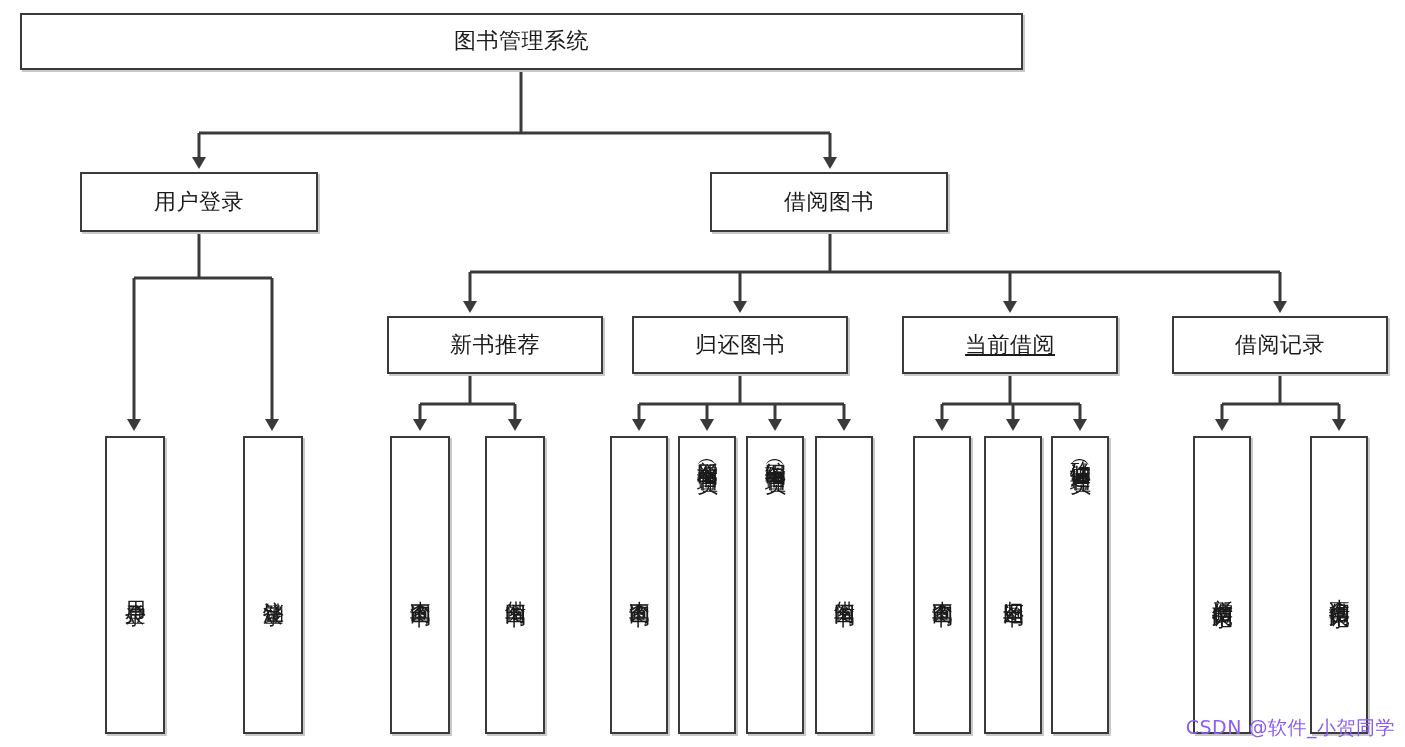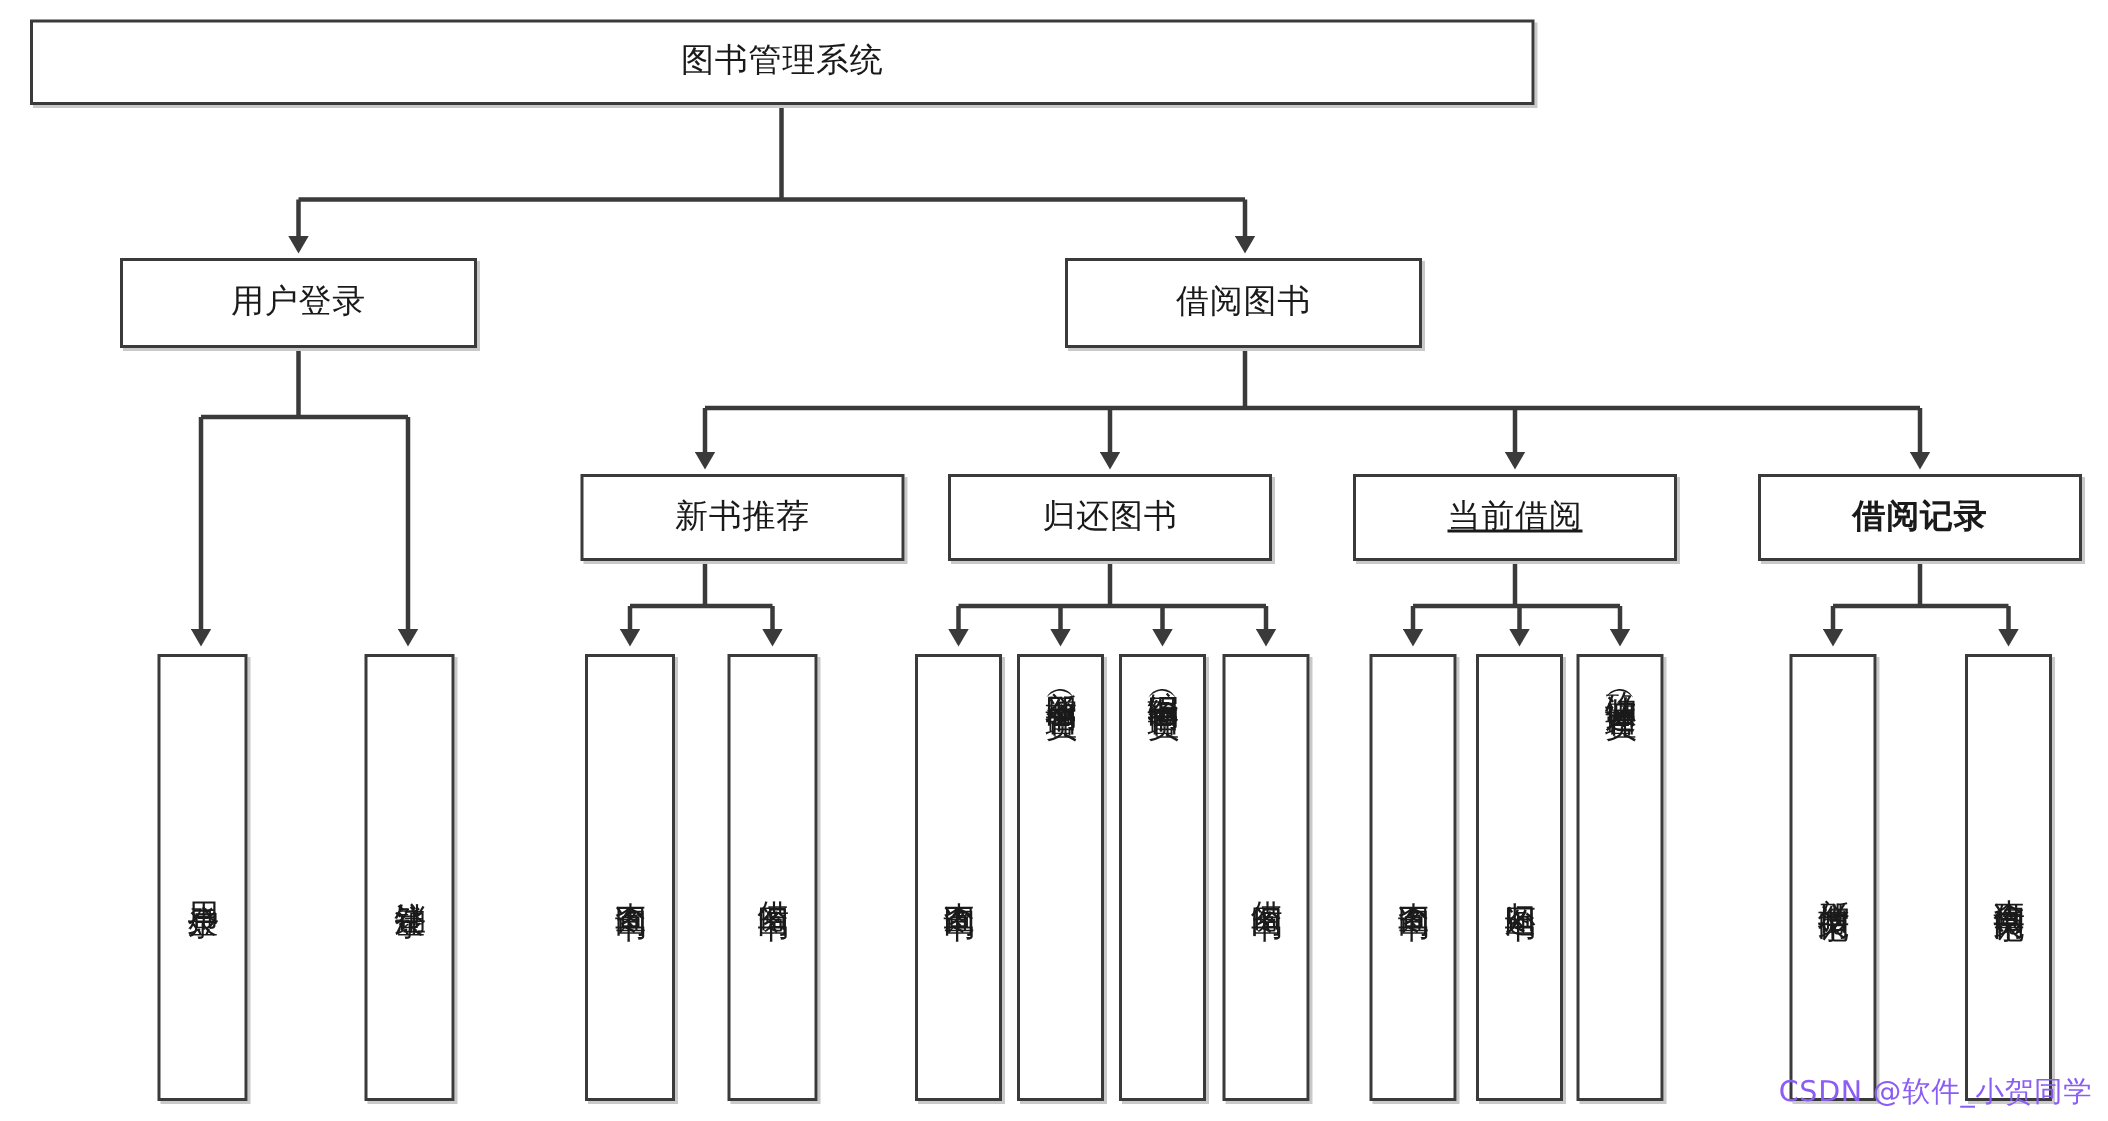--- a/index.html
+++ b/index.html
@@ -146,21 +146,21 @@
 
   <div class="node horiz shadowed" style="left:362px; top:316px; width:216px; height:58px;margin-left:25px;">
     <span class="node-label">新书推荐</span>
   </div>
   <div class="node horiz shadowed" style="left:632px; top:316px; width:216px; height:58px;">
     <span class="node-label">归还图书</span>
   </div>
   <div class="node horiz shadowed" style="left:902px; top:316px; width:216px; height:58px;text-decoration:underline;">
     <span class="node-label">当前借阅</span>
   </div>
-  <div class="node horiz shadowed" style="left:1172px; top:316px; width:216px; height:58px;font-weight:bold;">
+  <div class="node horiz shadowed" style="left:1172px; top:316px; width:216px; height:58px;">
     <span class="node-label">借阅记录</span>
   </div>
 
   <div class="node vert centered shadowed" style="left:105px; top:436px; width:60px; height:298px;">
     <span class="node-label">用户登录</span>
   </div>
   <div class="node vert centered shadowed" style="left:243px; top:436px; width:60px; height:298px;">
     <span class="node-label">注销登录</span>
   </div>
   <div class="node vert centered shadowed" style="left:390px; top:436px; width:60px; height:298px;">

